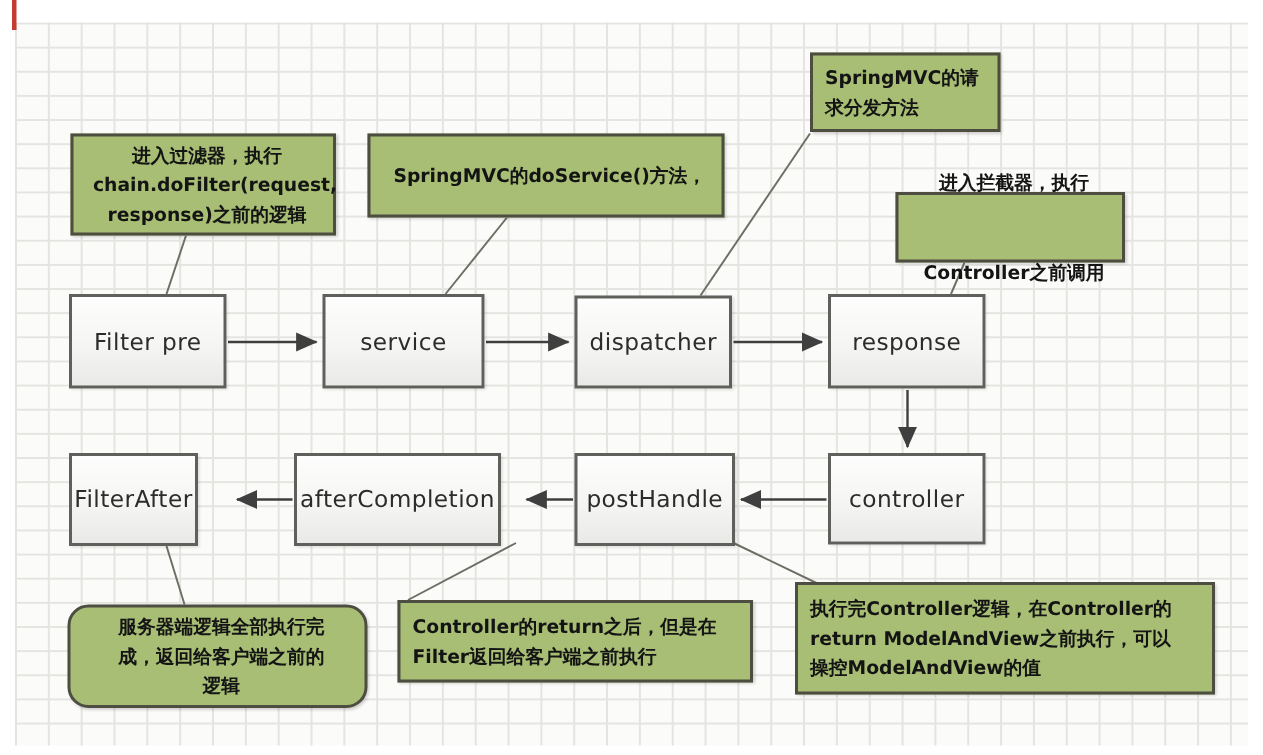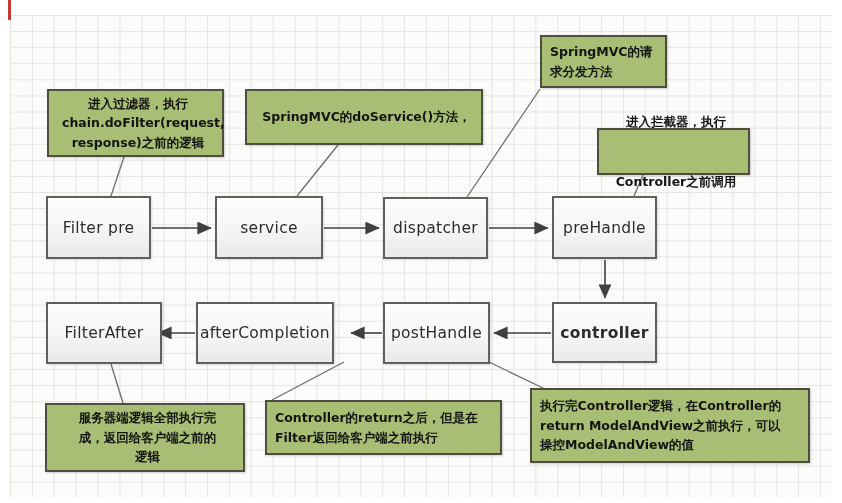--- a/index.html
+++ b/index.html
@@ -45,24 +45,24 @@
     align-items: center;
     justify-content: center;
     color: #2c2c2c;
     font-size: 15.5px;
     letter-spacing: 0.3px;
   }
   .n-filter-pre      { left: 46px;  top: 196px; width: 105px; height: 63px; }
   .n-service         { left: 215px; top: 196px; width: 108px; height: 63px; }
   .n-dispatcher      { left: 383px; top: 197px; width: 105px; height: 62px; }
   .n-prehandle       { left: 552px; top: 196px; width: 105px; height: 63px; }
-  .n-filterafter     { left: 46px;  top: 302px; width: 116px; height: 62px; }
+  .n-filterafter     { left: 46px;  top: 302px; width: 86px; height: 62px; }
   .n-aftercompletion { left: 196px; top: 302px; width: 138px; height: 62px; }
   .n-posthandle      { left: 383px; top: 302px; width: 107px; height: 62px; }
-  .n-controller      { left: 552px; top: 302px; width: 105px; height: 61px; font-weight: bold; }
+  .n-controller      { left: 552px; top: 302px; width: 105px; height: 61px; }
 
   
   .note {
     position: absolute;
     background: #a8be74;
     border: 2px solid #4d4d42;
     box-shadow: 1px 1px 2px rgba(0,0,0,0.18);
     color: #141414;
     font-size: 12.5px;
     font-weight: bold;
@@ -71,21 +71,21 @@
     flex-direction: column;
     justify-content: center;
     padding: 3px 8px;
   }
   .note.center { text-align: center; padding-left: 13px; }
   .note.left   { text-align: left; }
   .a-filter-pre      { left: 47px;  top: 89px;  width: 177px; height: 68px; }
   .a-service         { left: 245px; top: 89px;  width: 238px; height: 56px; }
   .a-dispatcher      { left: 540px; top: 35px;  width: 127px; height: 53px; }
   .a-prehandle       { left: 597px; top: 128px; width: 153px; height: 47px; gap: 40px; }
-  .a-filterafter     { left: 45px;  top: 403px; width: 200px; height: 69px; }
+  .a-filterafter     { left: 45px;  top: 403px; width: 200px; height: 69px; border-radius: 14px; }
   .a-aftercompletion { left: 265px; top: 400px; width: 237px; height: 55px; }
   .a-posthandle      { left: 530px; top: 388px; width: 280px; height: 75px; }
 </style>
 </head>
 <body>
 
 <div class="canvas">
   <div class="grid"></div>
   <div class="red-mark"></div>
 
@@ -116,21 +116,21 @@
   <div class="node n-filter-pre">
     <span>Filter pre</span>
   </div>
   <div class="node n-service">
     <span>service</span>
   </div>
   <div class="node n-dispatcher">
     <span>dispatcher</span>
   </div>
   <div class="node n-prehandle">
-    <span>preHandle</span>
+    <span>response</span>
   </div>
   <div class="node n-filterafter">
     <span>FilterAfter</span>
   </div>
   <div class="node n-aftercompletion">
     <span>afterCompletion</span>
   </div>
   <div class="node n-posthandle">
     <span>postHandle</span>
   </div>

